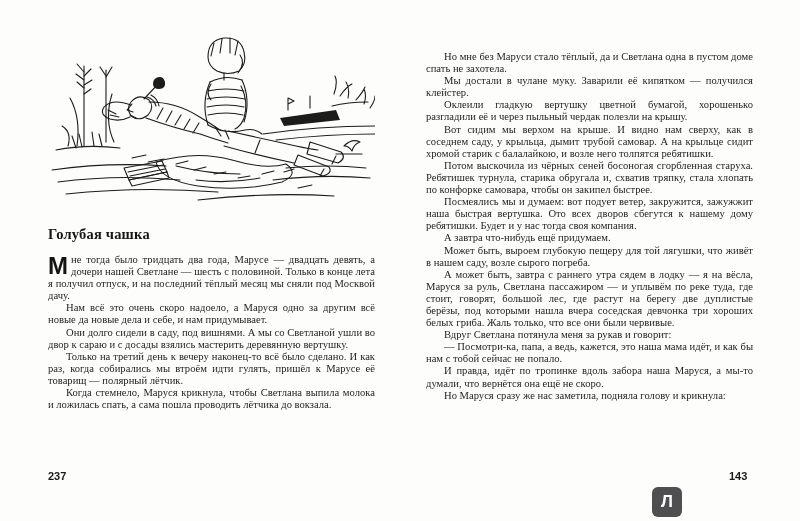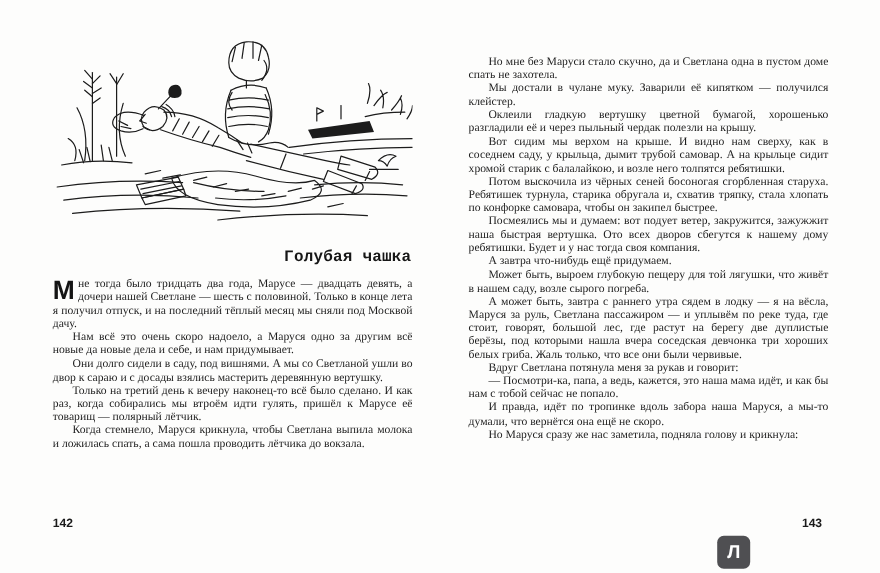--- a/index.html
+++ b/index.html
@@ -8,22 +8,22 @@
     background:#fdfdfc;color:#1e1e1e;
     font-family:"Liberation Serif",serif;
   }
   .page{position:absolute;}
   .page-left{left:48px;top:22px;width:327px;}
   .page-right{left:426px;top:40px;width:327px;}
   .illus{display:block;width:327px;height:192px;}
   .illus path,.illus line{stroke:#1c1c1c;fill:none;stroke-width:1.1;stroke-linecap:round;stroke-linejoin:round;}
   .illus .fill{fill:#1c1c1c;stroke:none;}
   .chapter-title{
-    font-family:Liberation Mono, monospace;font-weight:bold;
-    font-size:14.5px;letter-spacing:.2px;text-align:right;
+    font-family:Liberation Serif, serif;font-weight:bold;
+    font-size:14.5px;letter-spacing:.2px;
     margin:12px 1px 0 0;color:#161616;
   }
   .body-text{margin-top:11px;font-size:10.6px;line-height:12.1px;text-align:justify;}
   .body-text p{margin:0;text-indent:18px;}
   .body-text p.first{text-indent:0;}
   .dropcap{
     float:left;font-family:"Liberation Sans",sans-serif;font-weight:bold;
     font-size:24px;line-height:19px;padding:2px 3px 0 0;color:#141414;
   }
   .pagenum{
@@ -133,35 +133,35 @@
     <div class="body-text">
       <p class="first"><span class="dropcap">М</span><span>не тогда было тридцать два года, Марусе — двадцать девять, а дочери нашей Светлане — шесть с половиной. Только в конце лета я получил отпуск, и на последний тёплый месяц мы сняли под Москвой дачу.</span></p>
       <p>Нам всё это очень скоро надоело, а Маруся одно за другим всё новые да новые дела и себе, и нам придумывает.</p>
       <p>Они долго сидели в саду, под вишнями. А мы со Светланой ушли во двор к сараю и с досады взялись мастерить деревянную вертушку.</p>
       <p>Только на третий день к вечеру наконец-то всё было сделано. И как раз, когда собирались мы втроём идти гулять, пришёл к Марусе её товарищ — полярный лётчик.</p>
       <p>Когда стемнело, Маруся крикнула, чтобы Светлана выпила молока и ложилась спать, а сама пошла проводить лётчика до вокзала.</p>
     </div>
   </div>
 
   <div class="page page-right body-text">
-    <p>Но мне без Маруси стало скучно, да и Светлана одна в пустом доме спать не захотела.</p>
+    <p>Но мне без Маруси стало тёплый, да и Светлана одна в пустом доме спать не захотела.</p>
     <p>Мы достали в чулане муку. Заварили её кипятком — получился клейстер.</p>
     <p>Оклеили гладкую вертушку цветной бумагой, хорошенько разгладили её и через пыльный чердак полезли на крышу.</p>
     <p>Вот сидим мы верхом на крыше. И видно нам сверху, как в соседнем саду, у крыльца, дымит трубой самовар. А на крыльце сидит хромой старик с балалайкою, и возле него толпятся ребятишки.</p>
     <p>Потом выскочила из чёрных сеней босоногая сгорбленная старуха. Ребятишек турнула, старика обругала и, схватив тряпку, стала хлопать по конфорке самовара, чтобы он закипел быстрее.</p>
     <p>Посмеялись мы и думаем: вот подует ветер, закружится, зажужжит наша быстрая вертушка. Ото всех дворов сбегутся к нашему дому ребятишки. Будет и у нас тогда своя компания.</p>
     <p>А завтра что-нибудь ещё придумаем.</p>
     <p>Может быть, выроем глубокую пещеру для той лягушки, что живёт в нашем саду, возле сырого погреба.</p>
     <p>А может быть, завтра с раннего утра сядем в лодку — я на вёсла, Маруся за руль, Светлана пассажиром — и уплывём по реке туда, где стоит, говорят, большой лес, где растут на берегу две дуплистые берёзы, под которыми нашла вчера соседская девчонка три хороших белых гриба. Жаль только, что все они были червивые.</p>
     <p>Вдруг Светлана потянула меня за рукав и говорит:</p>
     <p>— Посмотри-ка, папа, а ведь, кажется, это наша мама идёт, и как бы нам с тобой сейчас не попало.</p>
     <p>И правда, идёт по тропинке вдоль забора наша Маруся, а мы-то думали, что вернётся она ещё не скоро.</p>
     <p>Но Маруся сразу же нас заметила, подняла голову и крикнула:</p>
   </div>
 
-  <div class="pagenum pagenum-left">142</div>
+  <div class="pagenum pagenum-left">237</div>
   <div class="pagenum pagenum-right">143</div>
 
   <div class="watermark">
     <span>Л</span>
   </div>
 
 </div>
 
 </body></html>

